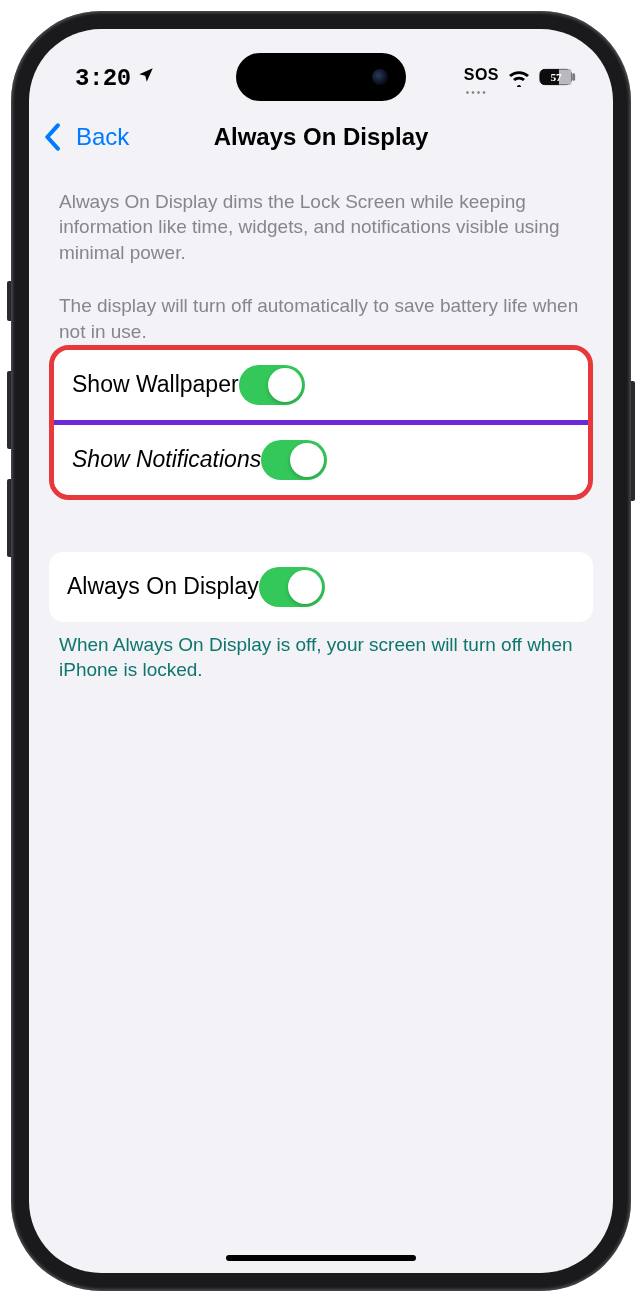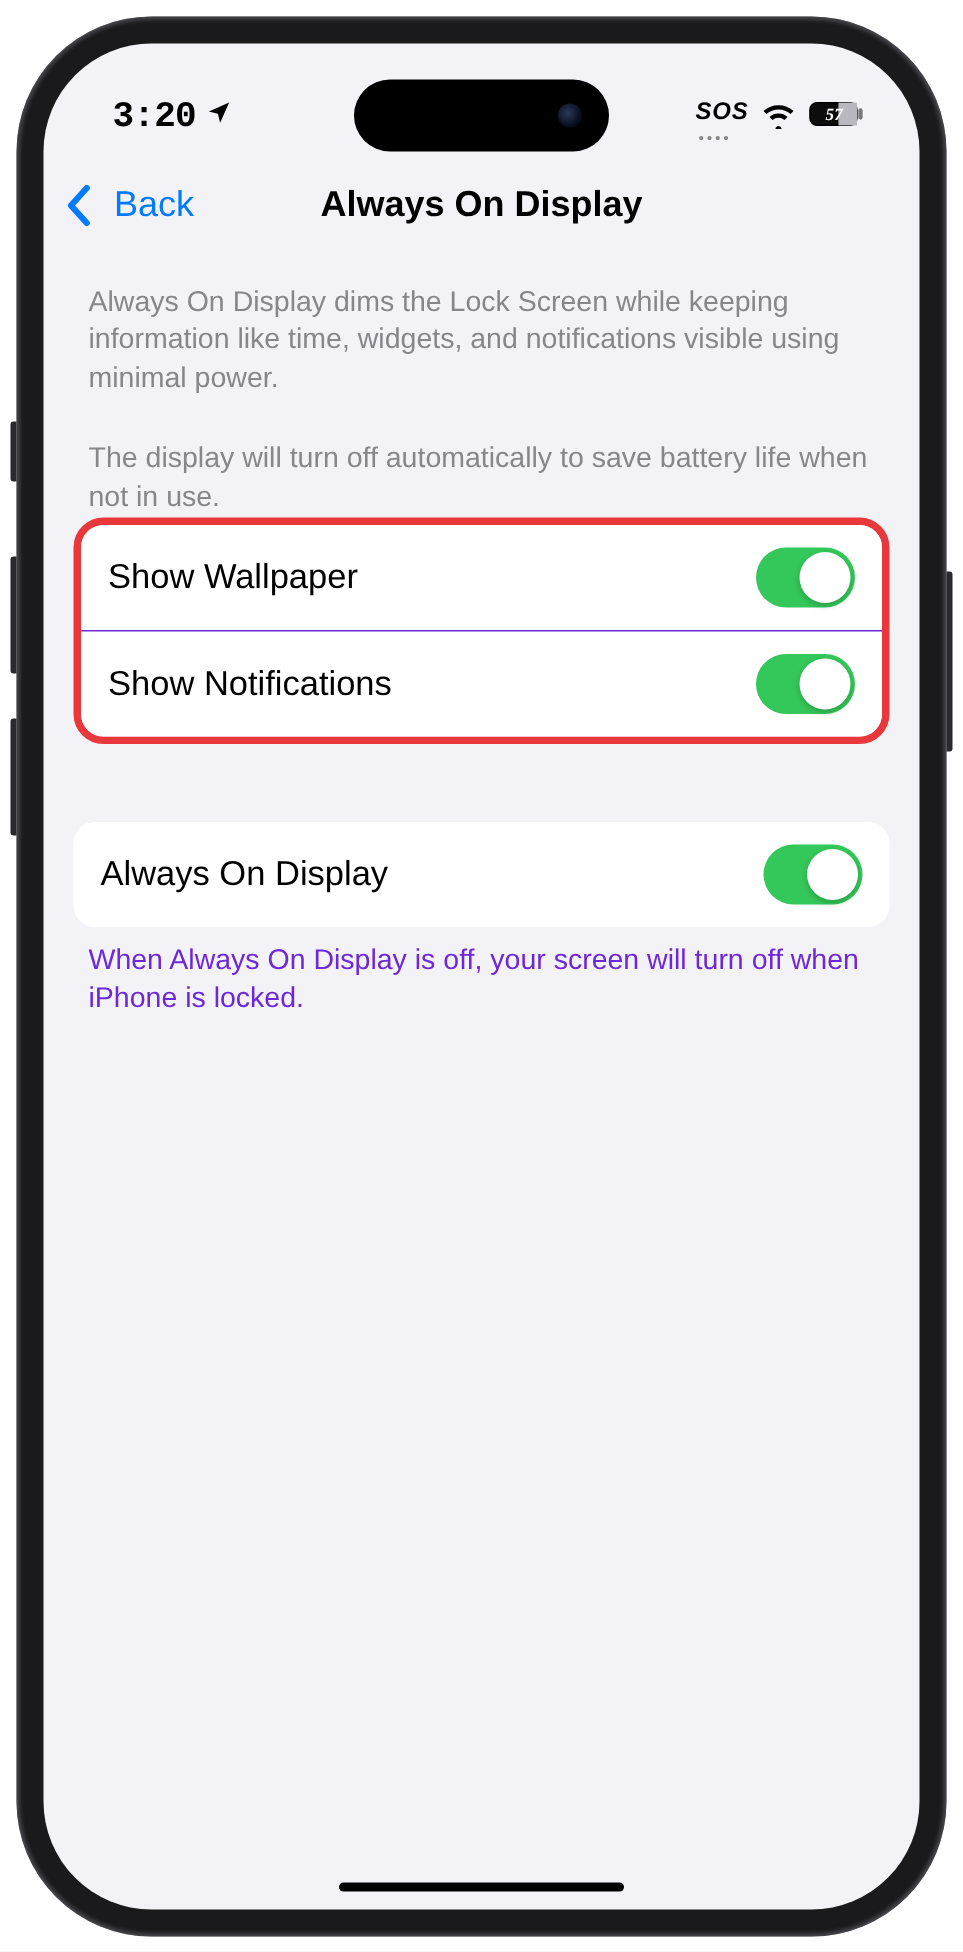--- a/index.html
+++ b/index.html
@@ -87,21 +87,20 @@
       letter-spacing: -0.5px;
     }
     .loc-arrow {
       font-size: 18px;
       margin-top: -2px;
     }
     .sb-right {
       display: flex;
       align-items: center;
       gap: 8px;
-      font-style: italic;
     }
     .sos {
       font-size: 16px;
       font-weight: 700;
       letter-spacing: 0.5px;
       position: relative;
       top: -4px;
     }
     .sos-dots {
       font-size: 10px;
@@ -164,26 +163,26 @@
       border: 5px solid #e8383b;
       border-radius: 20px;
       padding: 0;
     }
     .highlight-group .group {
       border-radius: 15px;
     }
     .row {
       display: flex;
       align-items: center;
-      justify-content: space-between;
       padding: 15px 18px;
       min-height: 62px;
     }
     .row + .row {
-      border-top: 1px solid #6d28d9;
+      border-top: 5px solid #6d28d9;
+      font-style: italic;
     }
     .row-label {
       font-size: 23px;
       color: #000;
     }
     .toggle {
       width: 66px;
       height: 40px;
       background: #34c759;
       border-radius: 20px;
@@ -195,21 +194,21 @@
       right: 3px;
       top: 3px;
       width: 34px;
       height: 34px;
       background: #fff;
       border-radius: 50%;
       box-shadow: 0 2px 4px rgba(0,0,0,0.2);
     }
     .spacer-2 { height: 52px; }
     .footer-text {
-      color: #6d28d9;
+      color: #0f766e;
       font-size: 19px;
       line-height: 1.35;
       padding: 10px 10px 0 10px;
     }
     .home-indicator {
       position: absolute;
       bottom: 12px;
       left: 50%;
       transform: translateX(-50%);
       width: 190px;

